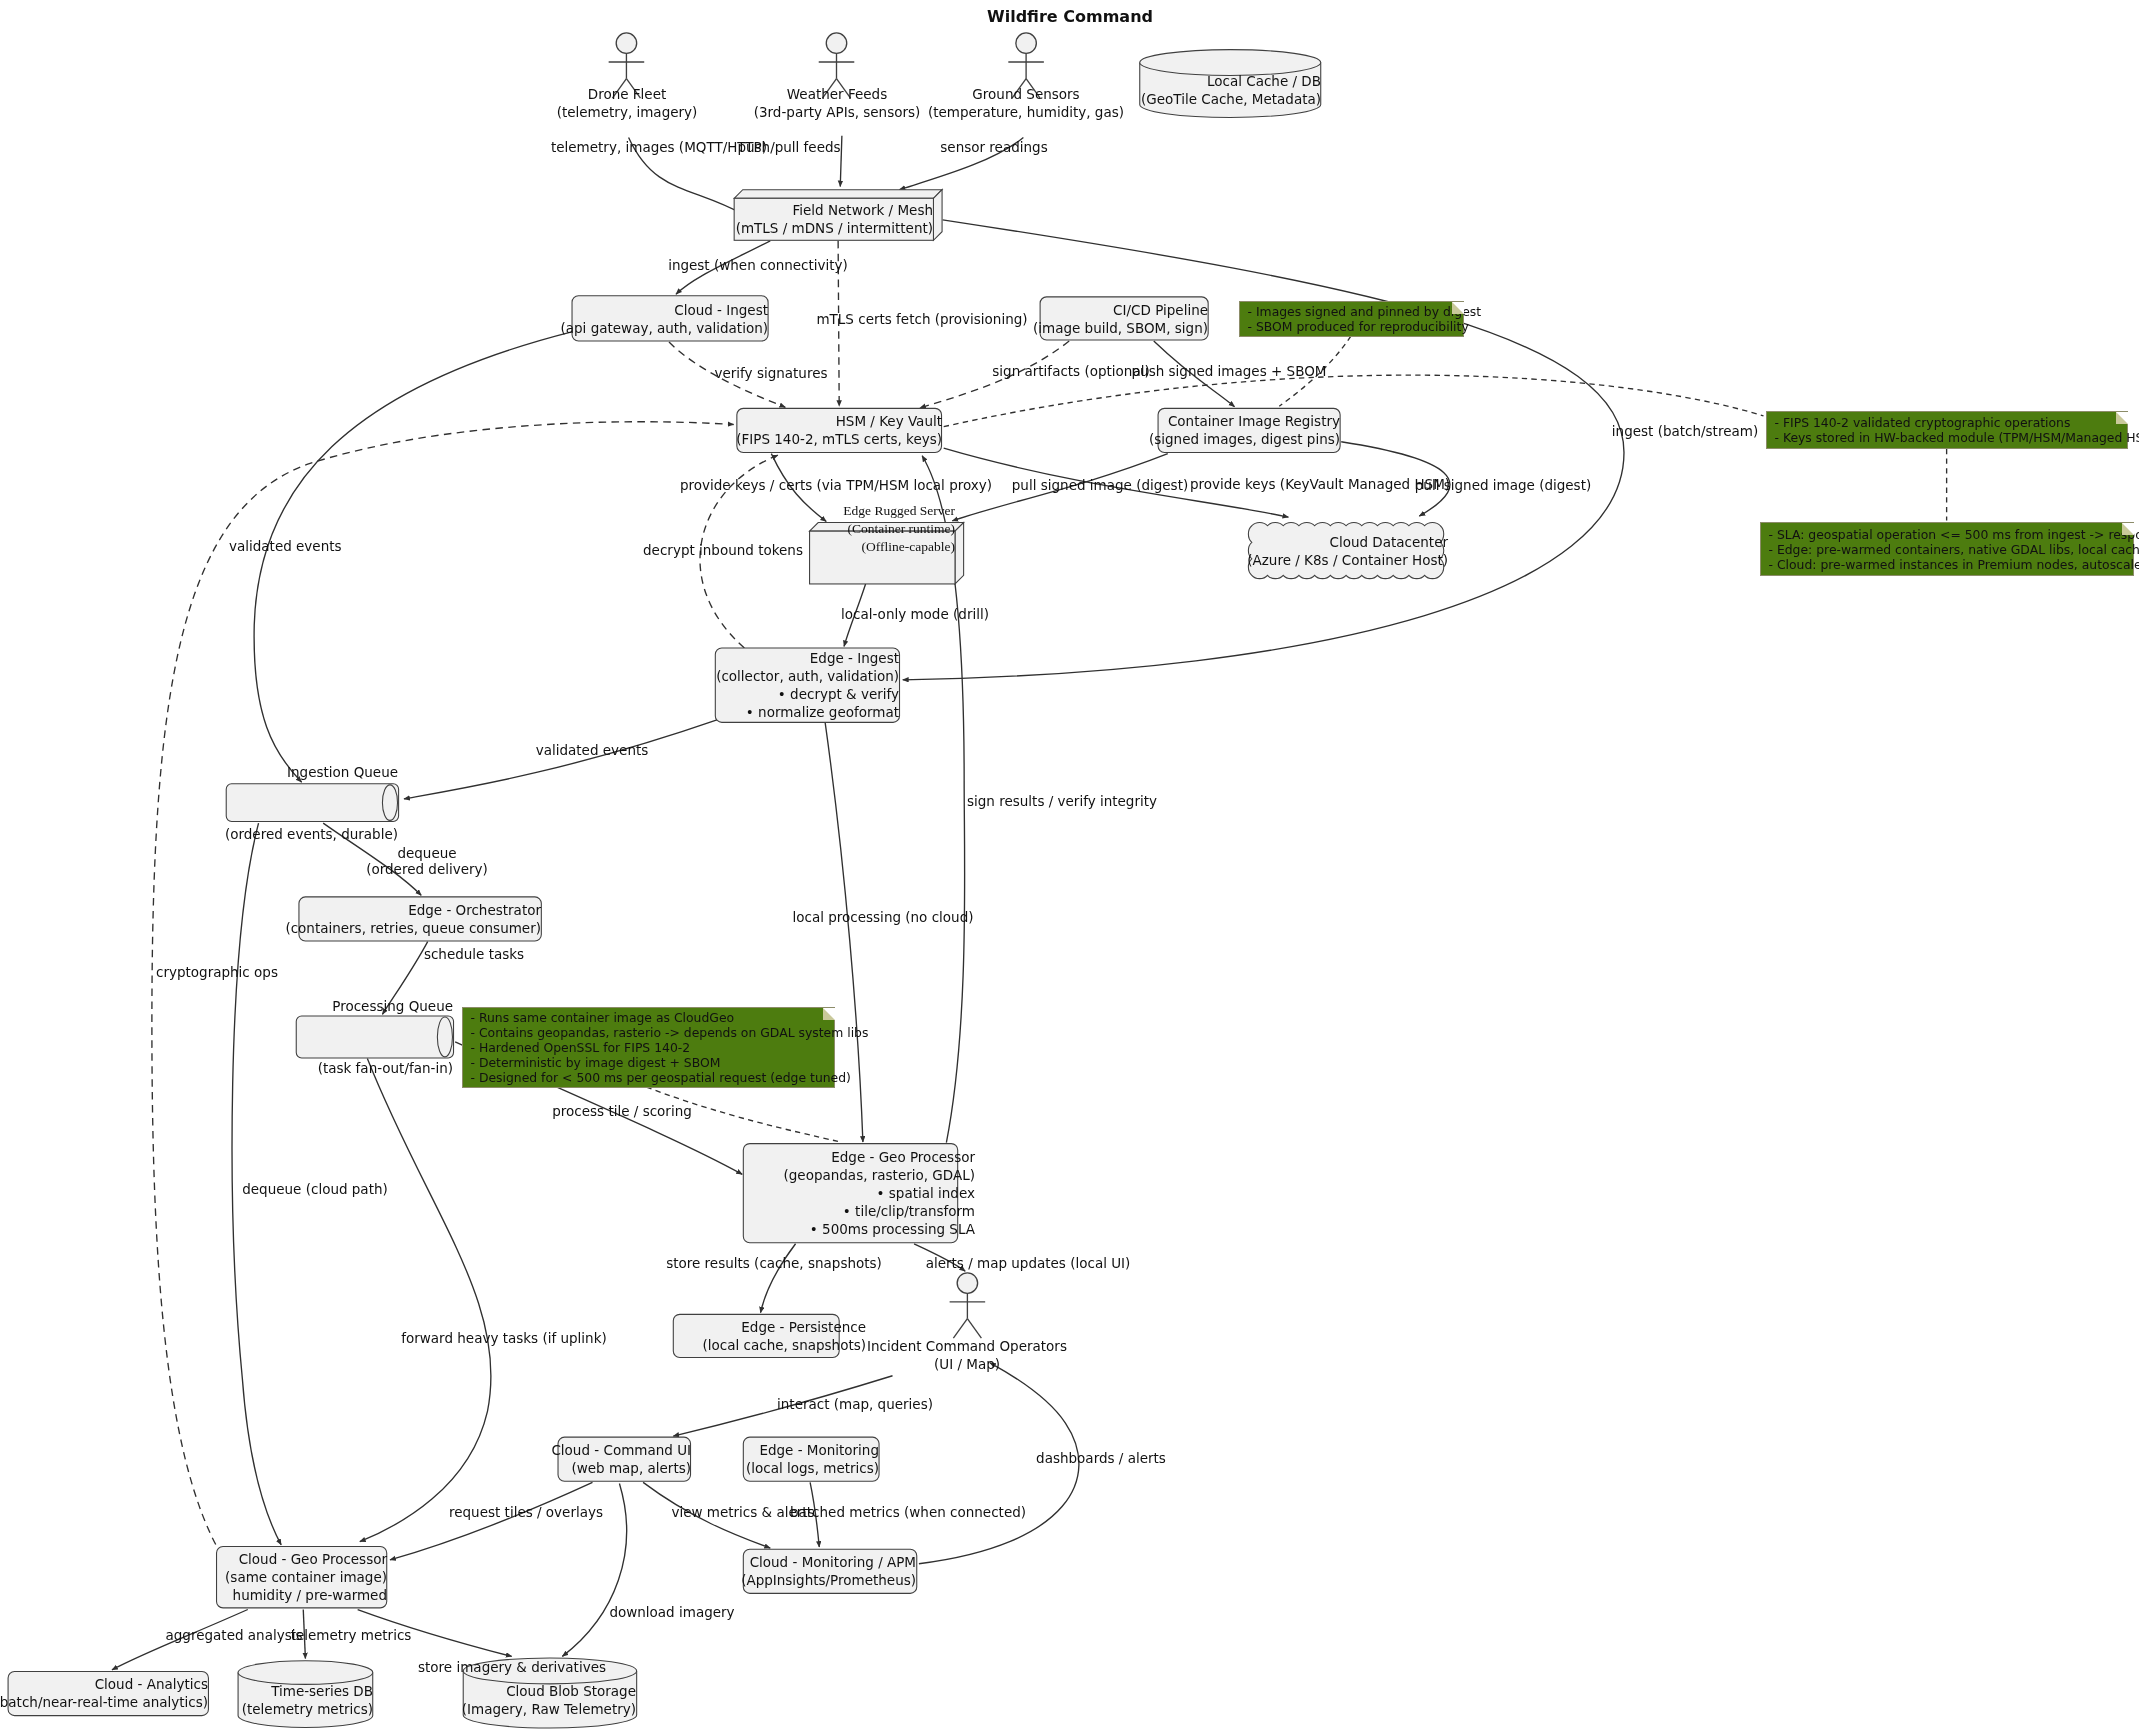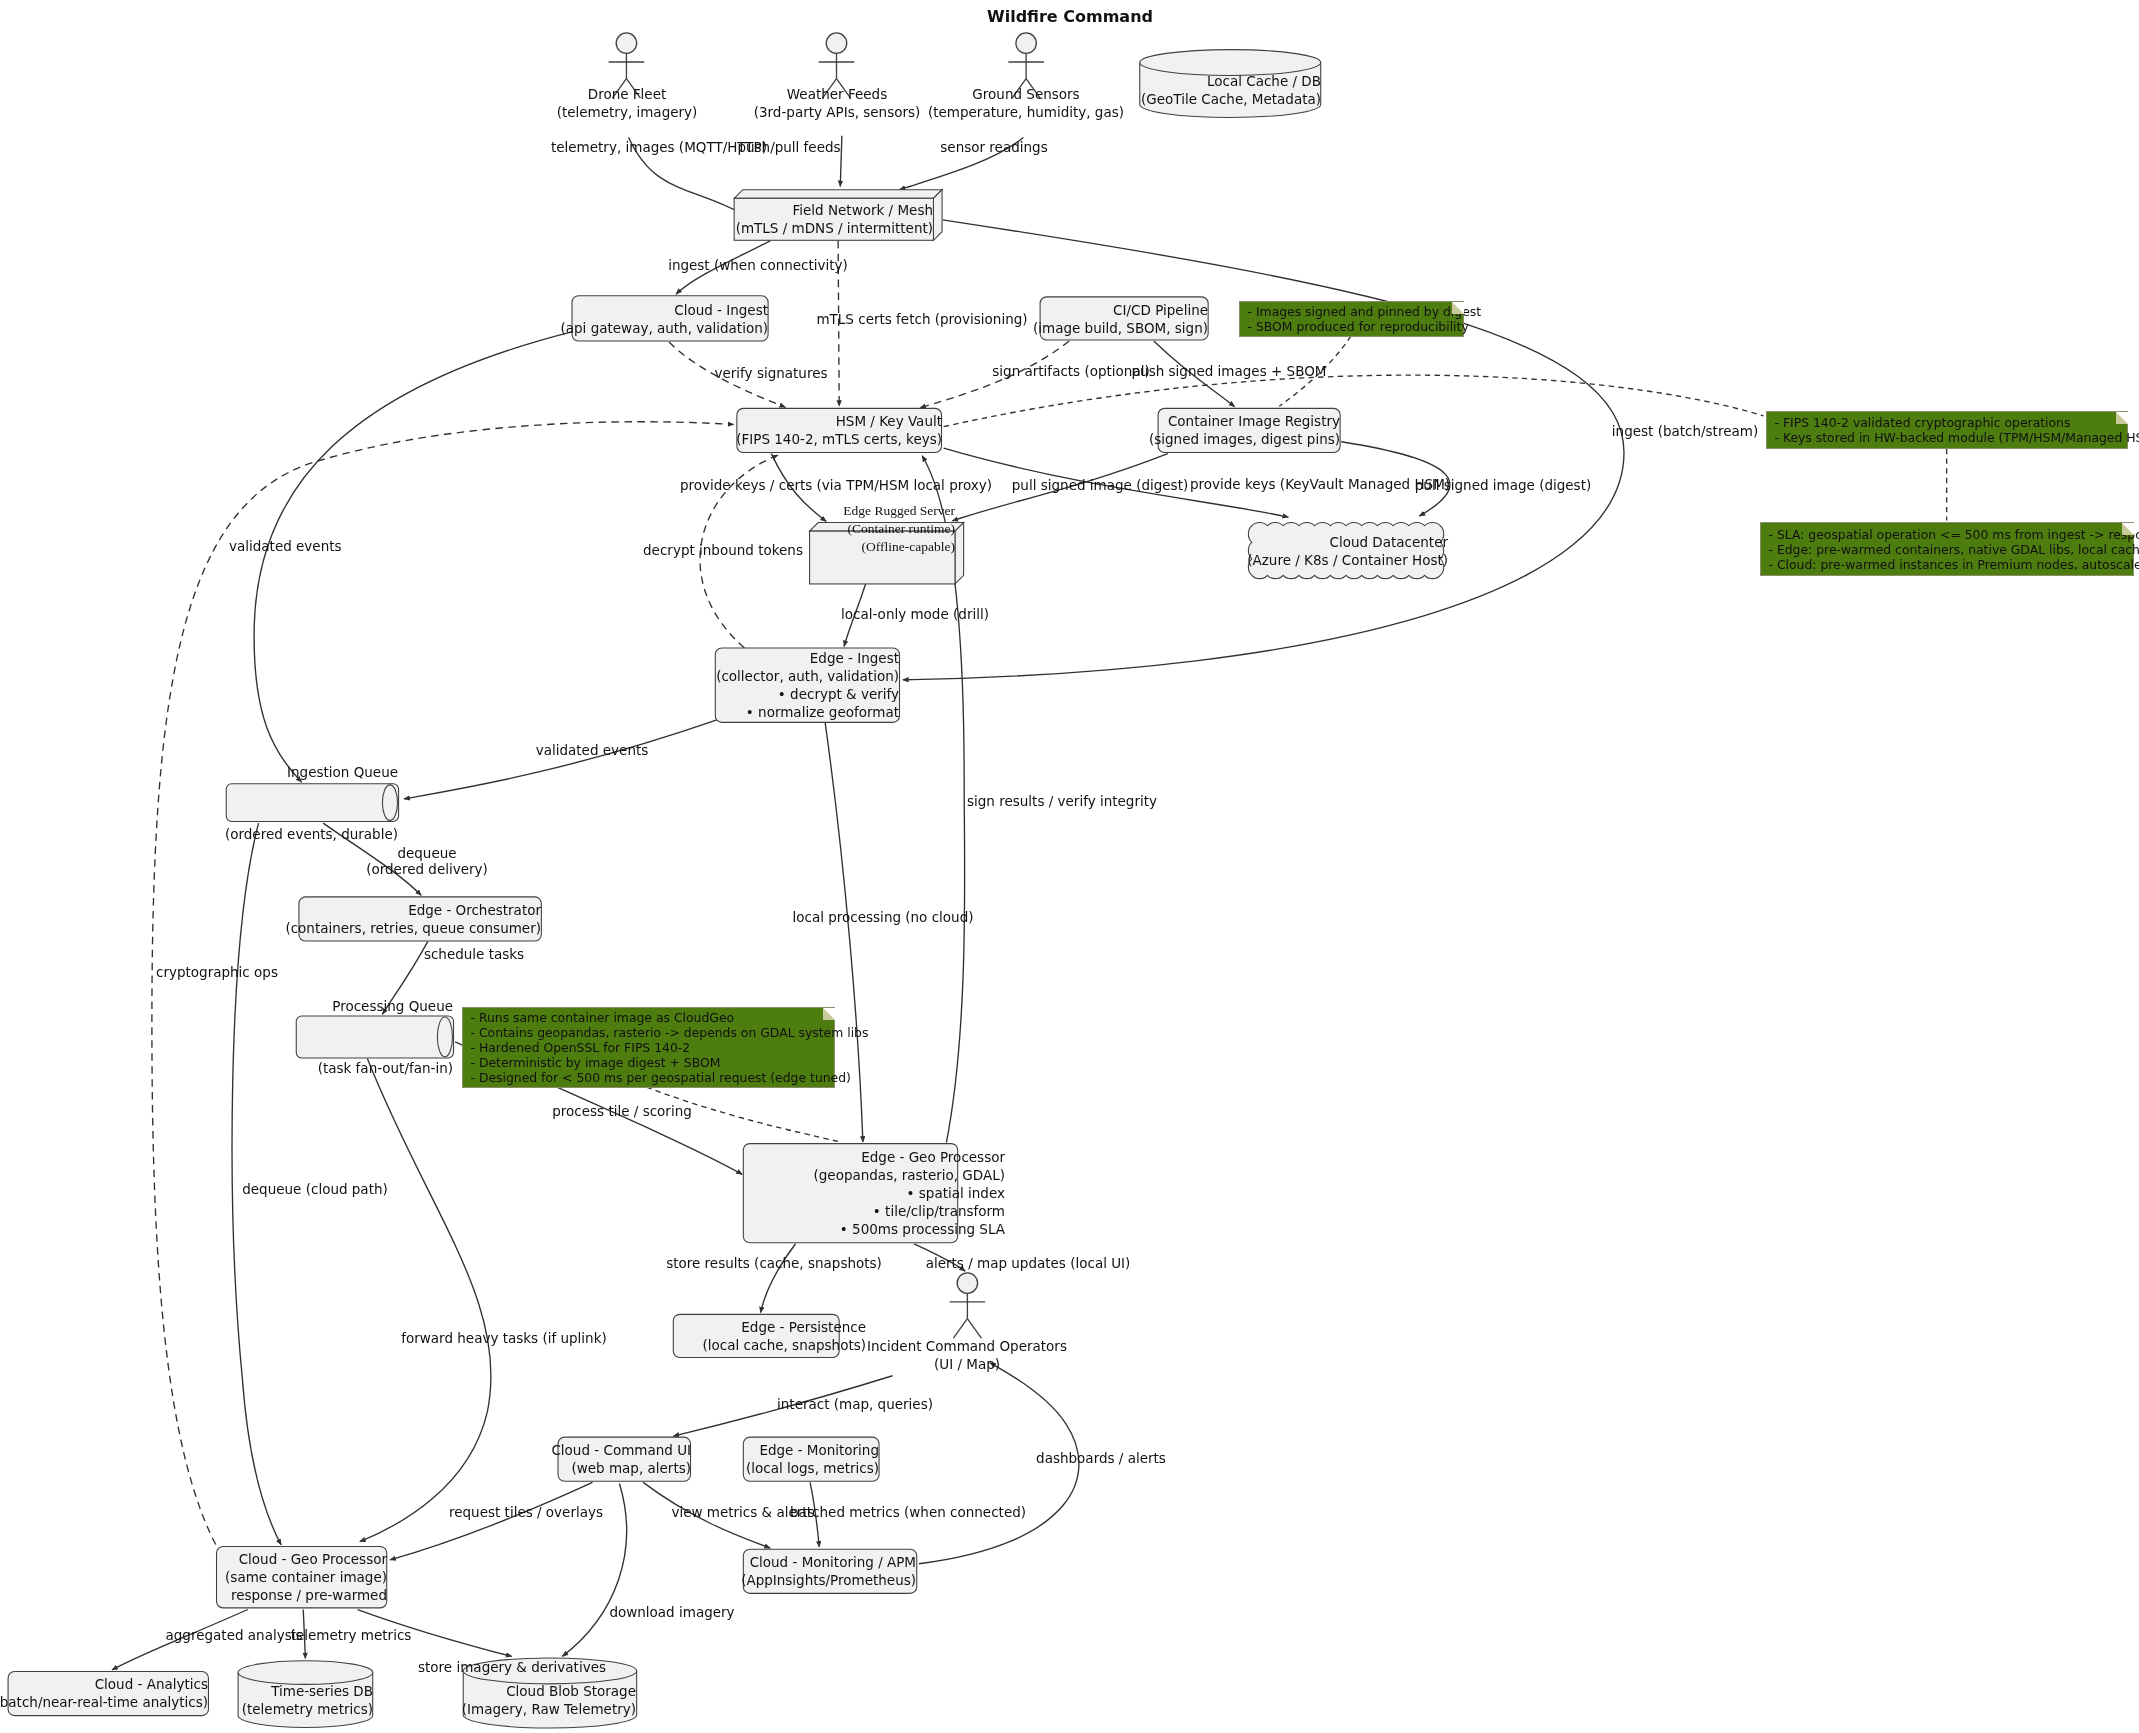--- a/index.html
+++ b/index.html
@@ -259,21 +259,21 @@
         <div class="ln">Processing Queue</div>
         <div class="ln">(task fan-out/fan-in)</div>
       </div>
       <div class="note" style="left: 462px; top: 1007px; width: 373px; height: 81px;">
         <div class="ln">- Runs same container image as CloudGeo</div>
         <div class="ln">- Contains geopandas, rasterio -&gt; depends on GDAL system libs</div>
         <div class="ln">- Hardened OpenSSL for FIPS 140-2</div>
         <div class="ln">- Deterministic by image digest + SBOM</div>
         <div class="ln">- Designed for &lt; 500 ms per geospatial request (edge tuned)</div>
       </div>
-      <div class="nt boxtxt" style="left: 743px; top: 1143px; width: 232px; height: 99px; margin-left: 30px;">
+      <div class="nt boxtxt" style="left: 743px; top: 1143px; width: 232px; height: 99px;">
         <div class="ln">Edge - Geo Processor</div>
         <div class="ln">(geopandas, rasterio, GDAL)</div>
         <div class="ln">• spatial index</div>
         <div class="ln">• tile/clip/transform</div>
         <div class="ln">• 500ms processing SLA</div>
       </div>
       <div class="nt boxtxt" style="left: 673px; top: 1314px; width: 166px; height: 43px; margin-left: 27px;">
         <div class="ln">Edge - Persistence</div>
         <div class="ln">(local cache, snapshots)</div>
       </div>
@@ -289,21 +289,21 @@
         <div class="ln">Edge - Monitoring</div>
         <div class="ln">(local logs, metrics)</div>
       </div>
       <div class="nt boxtxt" style="left: 743px; top: 1549px; width: 173px; height: 44px;">
         <div class="ln">Cloud - Monitoring / APM</div>
         <div class="ln">(AppInsights/Prometheus)</div>
       </div>
       <div class="nt boxtxt" style="left: 217px; top: 1546px; width: 170px; height: 61px;">
         <div class="ln">Cloud - Geo Processor</div>
         <div class="ln">(same container image)</div>
-        <div class="ln">response / pre-warmed</div>
+        <div class="ln">humidity / pre-warmed</div>
       </div>
       <div class="nt boxtxt" style="left: 8px; top: 1671px; width: 200px; height: 44px;">
         <div class="ln">Cloud - Analytics</div>
         <div class="ln">(batch/near-real-time analytics)</div>
       </div>
       <div class="nt dbtxt" style="left: 238px; top: 1672px; width: 135px; height: 55px;">
         <div class="ln">Time-series DB</div>
         <div class="ln">(telemetry metrics)</div>
       </div>
       <div class="nt dbtxt" style="left: 463px; top: 1671px; width: 173px; height: 57px;">

